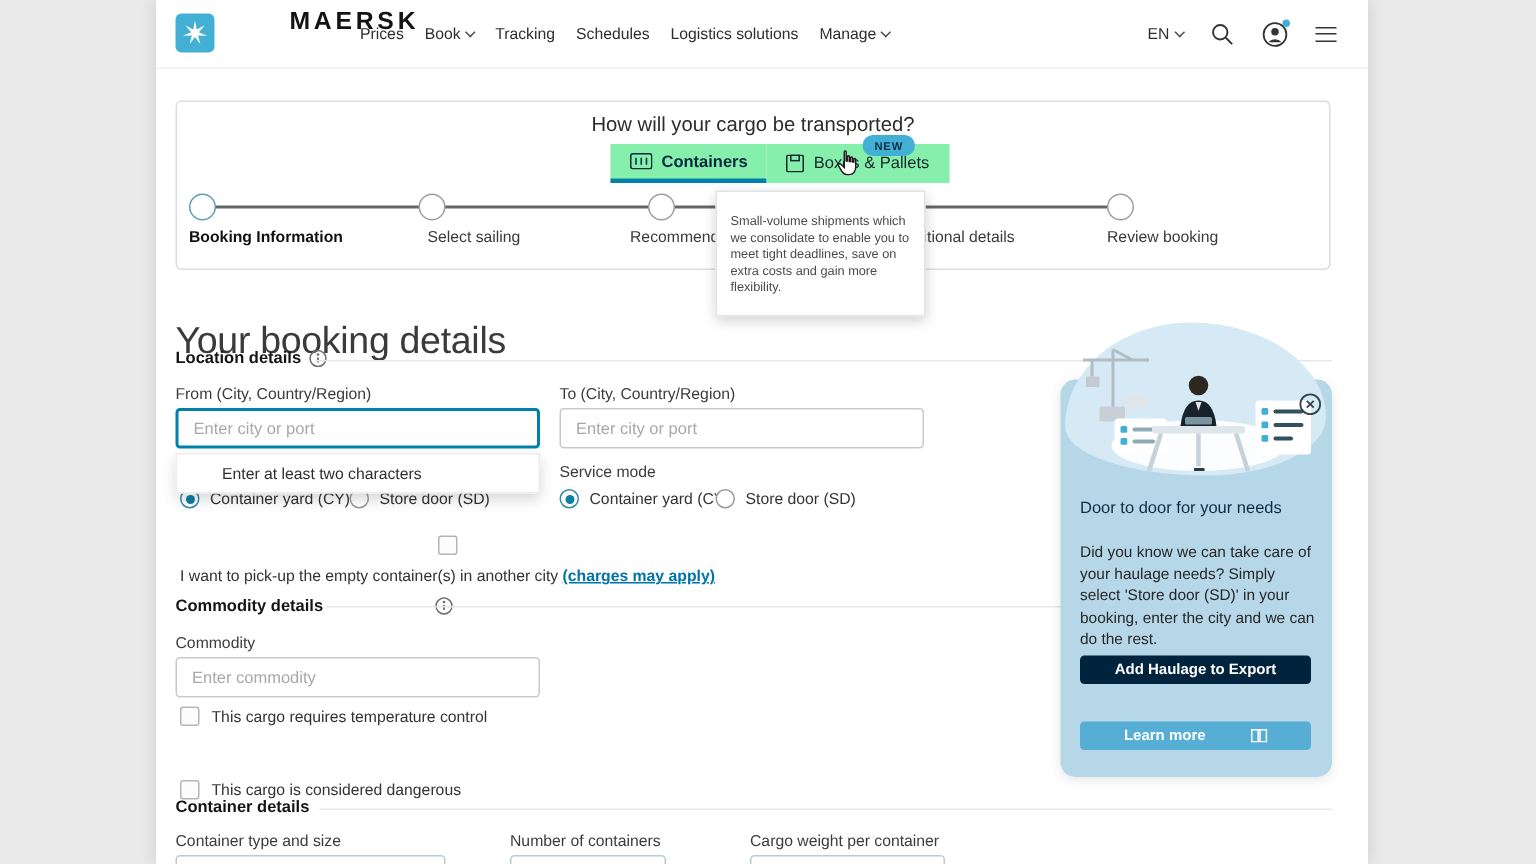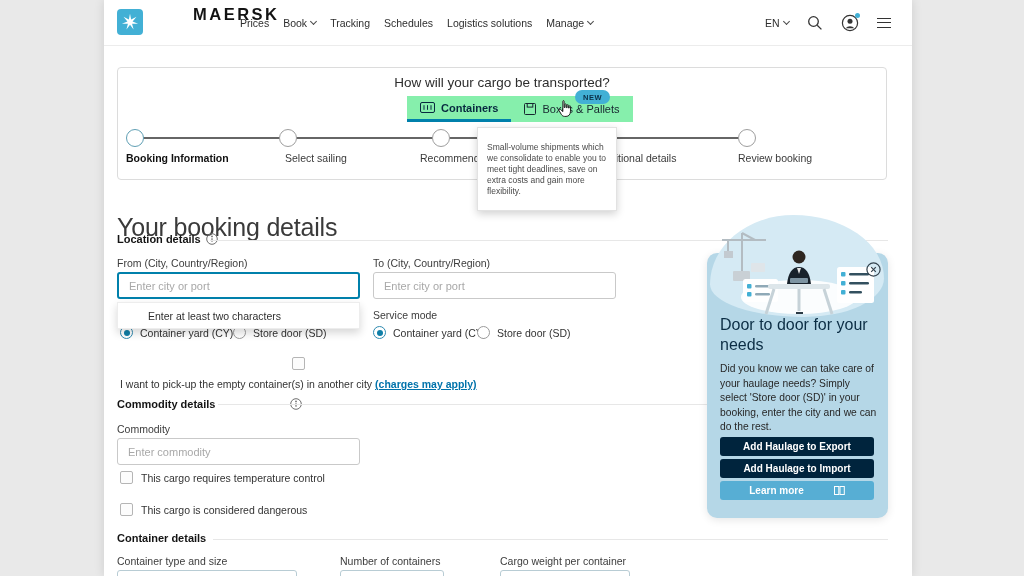--- a/index.html
+++ b/index.html
@@ -60,21 +60,21 @@
   .check-row{display:flex;align-items:center;gap:8px;font-size:10.5px;color:#333;cursor:pointer;white-space:nowrap;}
   .checkbox{width:13px;height:13px;border:1px solid #b5b5b5;border-radius:2px;background:#fcfcfc;flex:0 0 auto;}
   .link{color:#0073ab;font-weight:bold;text-decoration:underline;cursor:pointer;}
   .cut-inp{height:28px;border:1px solid #b8ccd4;border-radius:3px;background:#fff;}
 
   
   .panel{left:707px;top:253px;width:181px;height:265px;background:#b5d7e7;border-radius:10px;z-index:5;box-shadow:0 2px 8px rgba(0,0,0,.10);}
   .blob{position:absolute;left:3px;top:-38px;width:174px;height:102px;background:#d5eaf4;border-radius:48% 52% 46% 54% / 68% 62% 38% 32%;}
   .illus{position:absolute;left:6px;top:-32px;}
   .close{position:absolute;right:7px;top:9px;cursor:pointer;line-height:0;}
-  .panel-title{position:absolute;left:13px;top:62px;width:160px;font-size:16px;font-weight:500;color:#0b2d44;line-height:1.25;}
+  .panel-title{position:absolute;left:13px;top:80px;width:160px;font-size:11px;font-weight:500;color:#0b2d44;line-height:1.25;}
   .panel-body{position:absolute;left:13px;top:109px;width:158px;font-size:10.3px;color:#272727;line-height:1.42;}
   .pbtn{position:absolute;left:13px;width:154px;height:19px;border-radius:3px;display:flex;align-items:center;justify-content:center;gap:5px;font-size:10px;font-weight:bold;color:#fff;cursor:pointer;}
   .pbtn.dark{background:var(--navy);}
   .pbtn.light{background:#57aed4;}
 
   .cursor{z-index:30;pointer-events:none;line-height:0;}
 </style>
 </head>
 <body>
 
@@ -237,21 +237,21 @@
   </div>
   <div class="abs divider" style="left:218px;top:404px;width:670px;"></div>
   <div class="abs field-label" style="left:117px;top:423px;">Commodity</div>
   <div class="abs" style="left:117px;top:438px;width:243px;">
     <input class="inp" placeholder="Enter commodity" style="">
   </div>
   <div class="abs check-row" style="left:120px;top:471px;">
     <span class="checkbox"></span>
     <span>This cargo requires temperature control</span>
   </div>
-  <div class="abs check-row" style="left:120px;top:503px;">
+  <div class="abs check-row" style="left:120px;top:520px;">
     <span class="checkbox"></span>
     <span>This cargo is considered dangerous</span>
   </div>
 
   <div class="abs sec-head" style="left:117px;top:532px;">
     <span>Container details</span>
   </div>
   <div class="abs divider" style="left:213px;top:539px;width:675px;"></div>
   <div class="abs field-label" style="left:117px;top:555px;">Container type and size</div>
   <div class="abs field-label" style="left:340px;top:555px;">Number of containers</div>
@@ -305,23 +305,20 @@
           <circle cx="7.5" cy="7.5" r="6.6" fill="none" stroke="#33424d" stroke-width="1.2"></circle>
           <line x1="5.2" y1="5.2" x2="9.8" y2="9.8" stroke="#33424d" stroke-width="1.2"></line>
           <line x1="9.8" y1="5.2" x2="5.2" y2="9.8" stroke="#33424d" stroke-width="1.2"></line>
         </svg>
     </span>
     <div class="panel-title">Door to door for your needs</div>
     <div class="panel-body">Did you know we can take care of your haulage needs? Simply select 'Store door (SD)' in your booking, enter the city and we can do the rest.</div>
     <div class="pbtn dark" style="top:184px;">
         <span>Add Haulage to Export</span>
       </div>
-    <div class="pbtn dark" style="top:206px;">
-        <span>Add Haulage to Import</span>
-      </div>
     <div class="pbtn light" style="top:228px;gap:30px;">
       <span>Learn more</span>
       <svg width="11" height="9" viewBox="0 0 11 9">
           <rect x="0.5" y="0.5" width="4.3" height="8" fill="none" stroke="#fff"></rect>
           <rect x="6" y="0.5" width="4.3" height="8" fill="none" stroke="#fff"></rect>
         </svg>
     </div>
   </div>
 </div>
 

